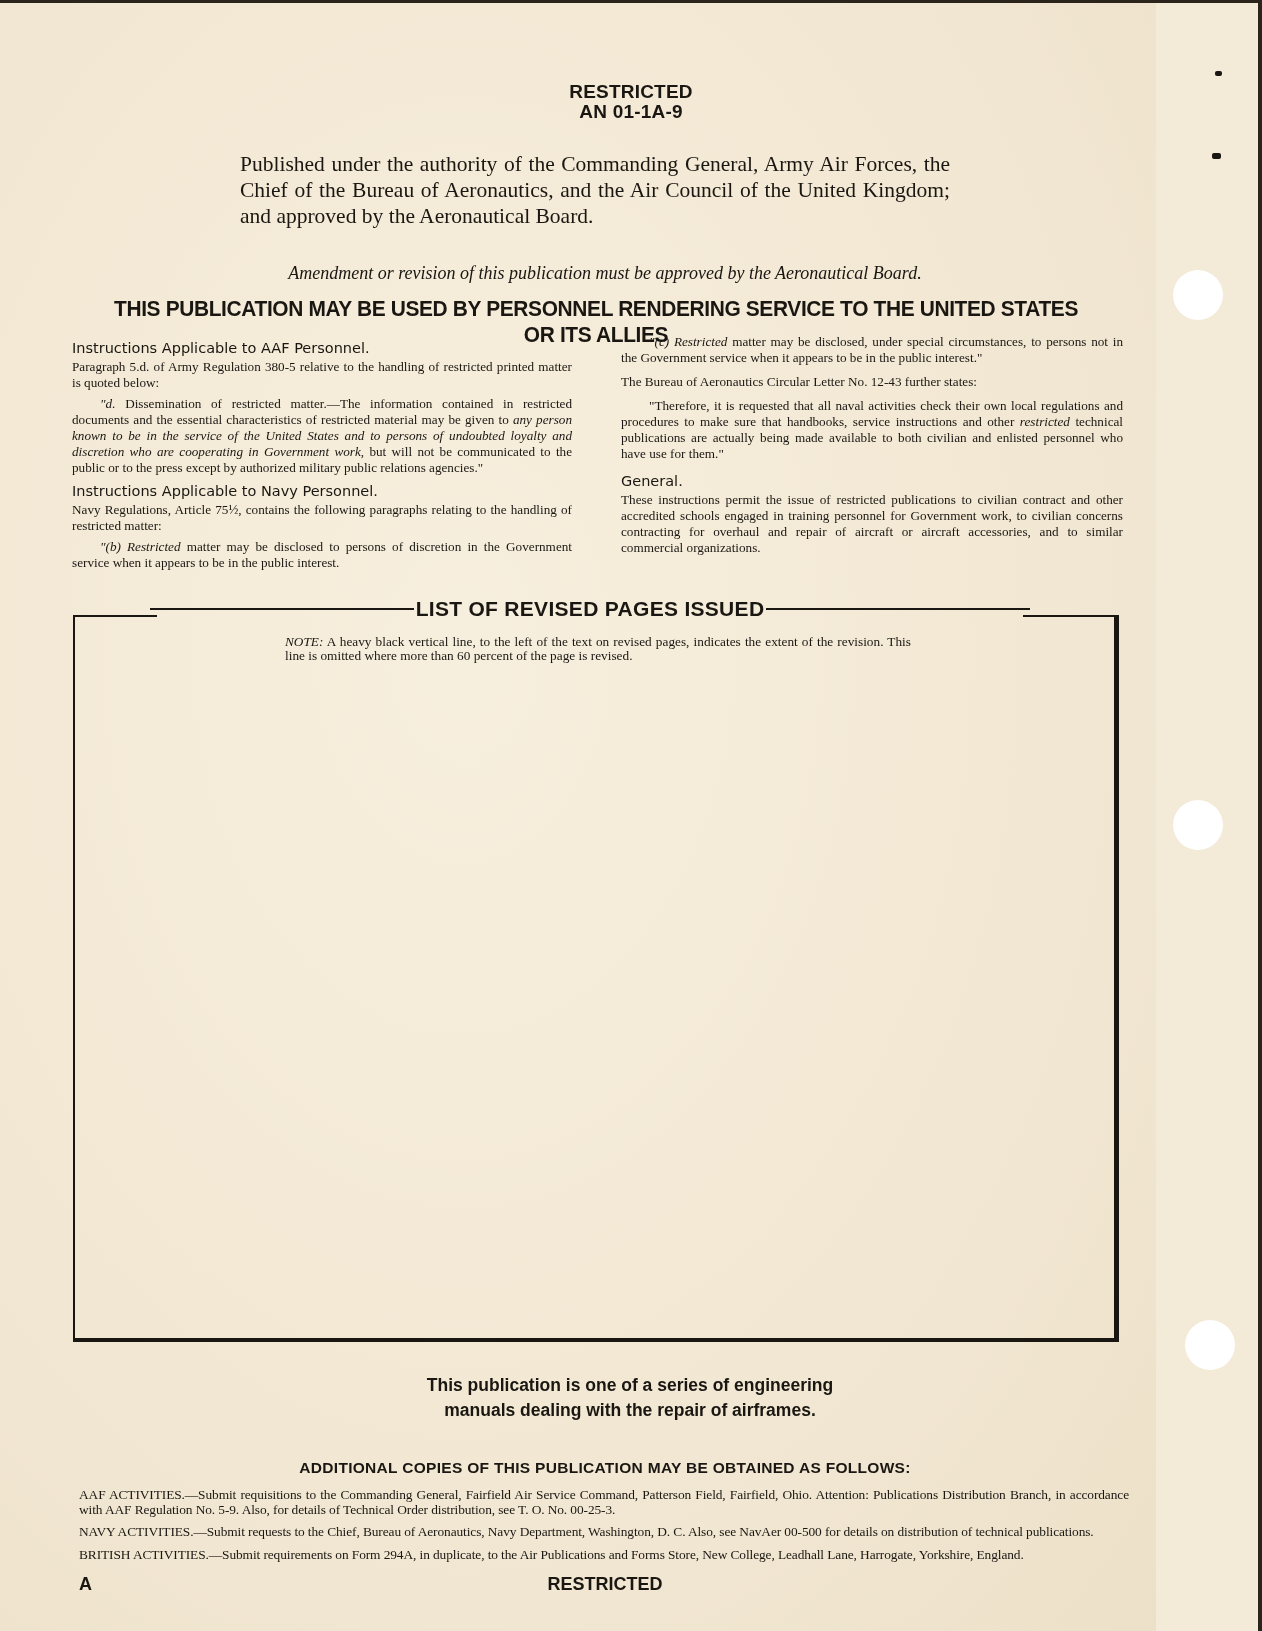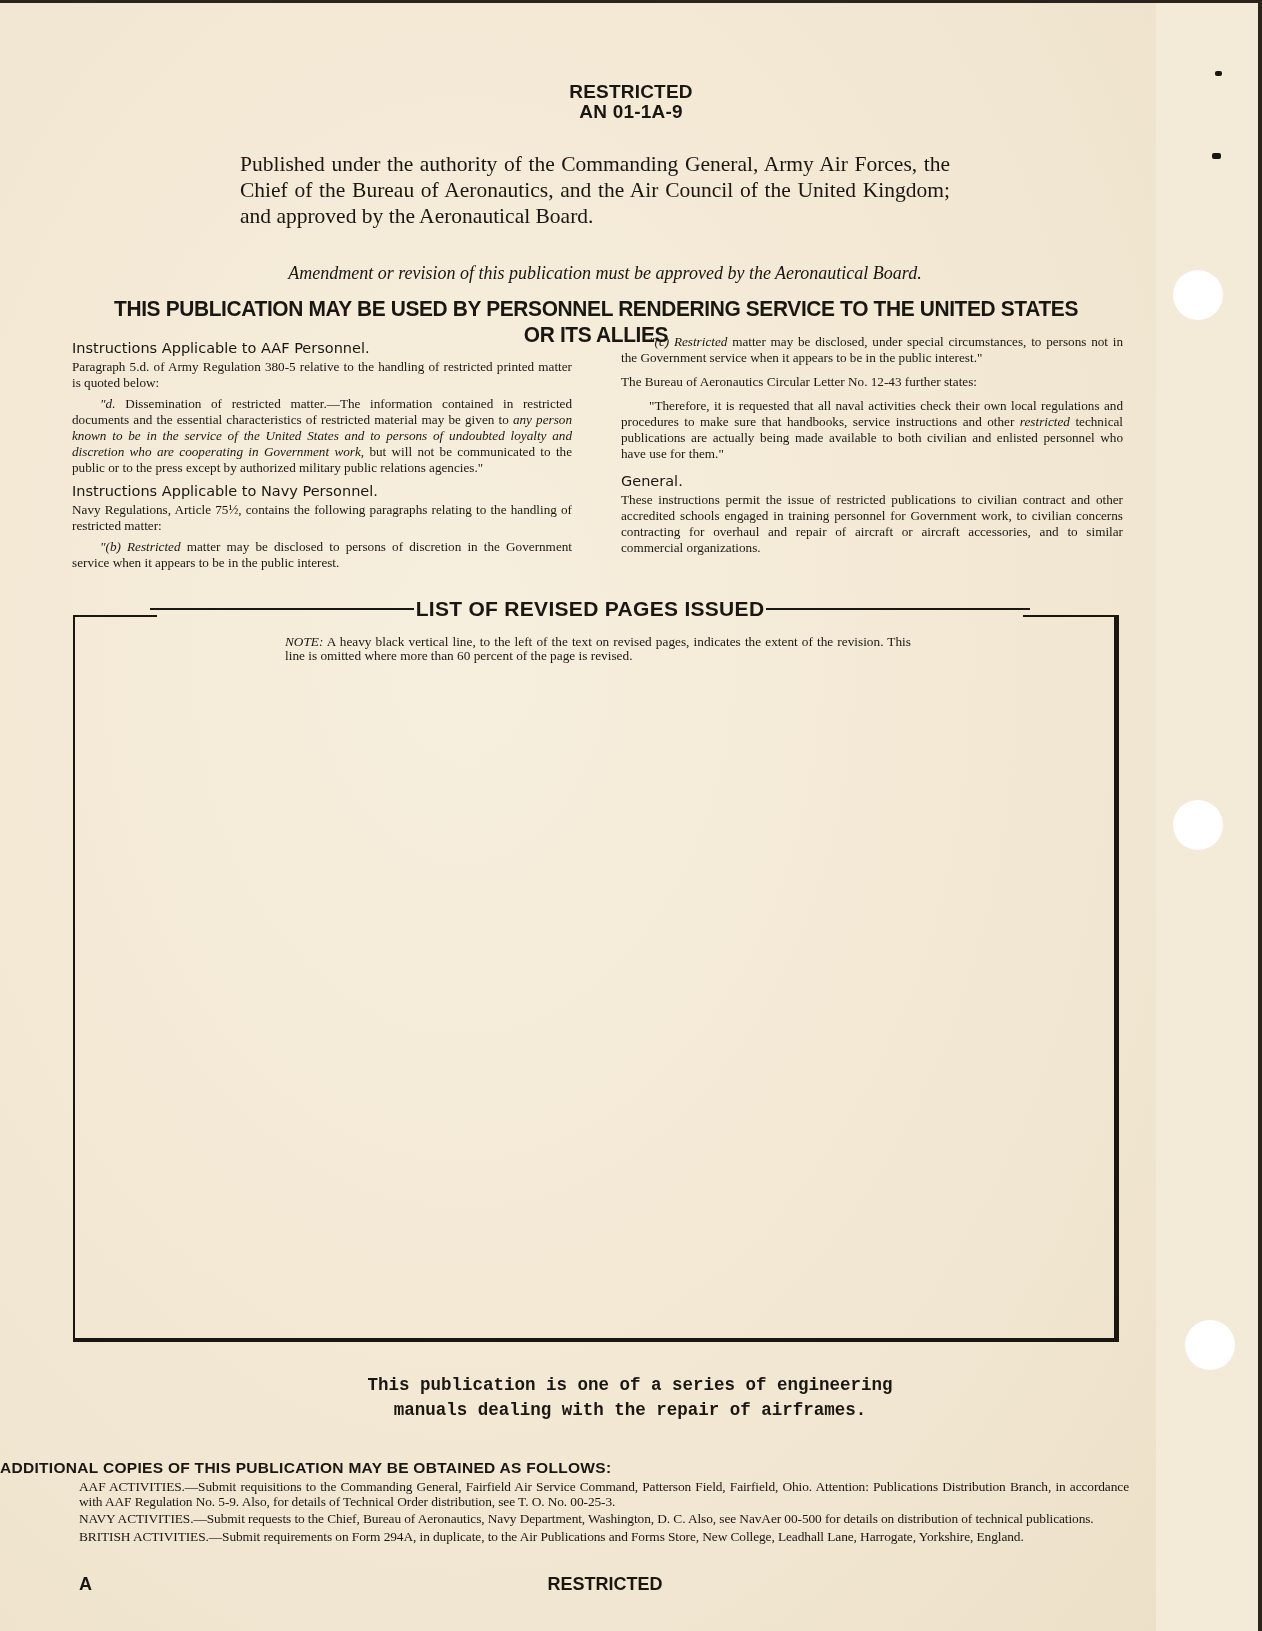--- a/index.html
+++ b/index.html
@@ -18,24 +18,24 @@
   .col p.ind { text-indent:28px; }
   .col i { font-style:italic; }
   .list-title-wrap { left:150px; width:880px; top:596px; height:26px; display:flex; align-items:center; }
   .rule { flex:1; height:2px; background:#1a1712; }
   .list-title { padding:0 2px; font-family:"Liberation Sans", sans-serif; font-weight:bold; font-size:21px; letter-spacing:0.3px; white-space:nowrap; }
   .box { left:73px; top:615px; width:1046px; height:727px; border-left:2px solid #1a1712; border-right:5px solid #1a1712; border-bottom:4px solid #1a1712; box-sizing:border-box; }
   .box-top-left { left:73px; top:615px; width:84px; height:2px; background:#1a1712; }
   .box-top-right { left:1023px; top:615px; width:96px; height:2px; background:#1a1712; }
   .note { left:285px; top:635px; width:626px; font-size:13.3px; line-height:14px; text-align:justify; }
   .note i { font-style:italic; }
-  .series { left:300px; width:660px; text-align:center; font-family:Liberation Mono, monospace; font-weight:bold; font-size:17.5px; line-height:25px; }
-  .addl { left:0; width:1262px; text-align:left; font-family:"Liberation Sans", sans-serif; font-weight:bold; font-size:15.5px; letter-spacing:0.3px; }
+  .series { left:300px; width:660px; text-align:center; font-family:Liberation Sans, sans-serif; font-weight:bold; font-size:17.5px; line-height:25px; }
+  .addl { left:0; width:1262px; text-align:center; font-family:"Liberation Sans", sans-serif; font-weight:bold; font-size:15.5px; letter-spacing:0.3px; }
   .act { left:79px; width:1050px; font-size:13.4px; line-height:14.5px; text-align:justify; font-family:"Liberation Serif", serif; letter-spacing:-0.1px; }
-  .act p { margin:0 0 3px 0; }
+  .act p { margin:8px 0 3px 0; }
   .hole { width:50px; height:50px; border-radius:50%; background:#ffffff; }
   .speck { background:#1a1712; border-radius:2px; }
   .page-letter { left:79px; top:1574px; font-family:"Liberation Sans", sans-serif; font-weight:bold; font-size:18px; }
   .footer { left:0; width:1210px; top:1574px; text-align:center; font-family:"Liberation Sans", sans-serif; font-weight:bold; font-size:18px; }
 </style>
 </head>
 <body>
 
 <div class="page">
 

